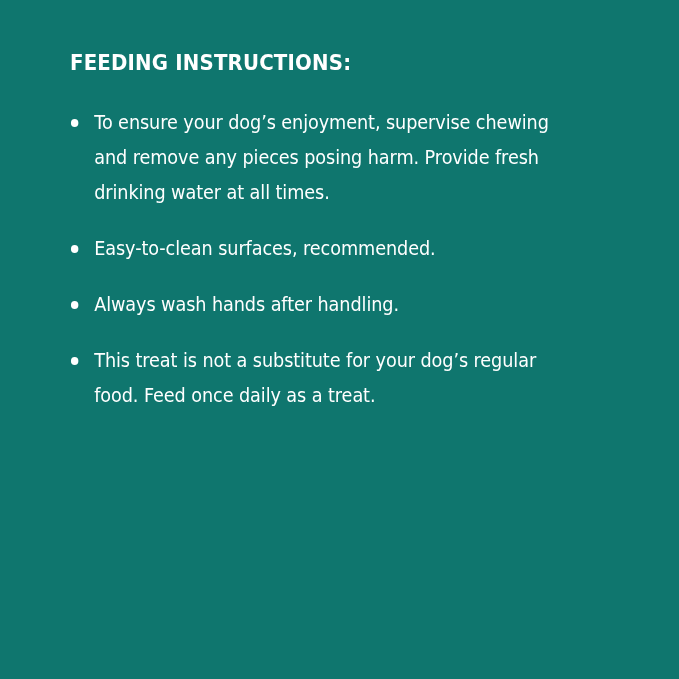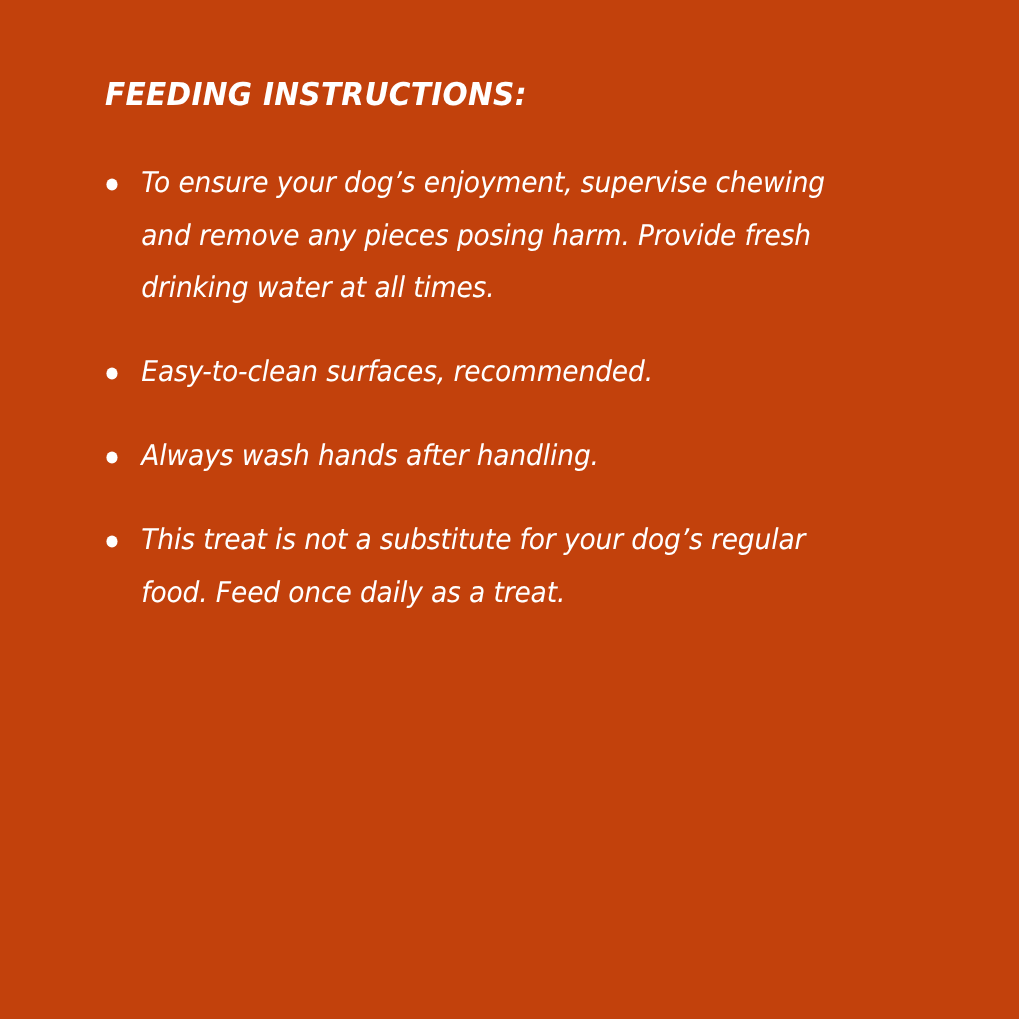--- a/index.html
+++ b/index.html
@@ -13,22 +13,21 @@
     height: 679px;
     overflow: hidden;
     font-family: "Liberation Sans", sans-serif;
   }
 
   #panel {
     position: relative;
     width: 679px;
     height: 679px;
     box-sizing: border-box;
-    background: #c2410c;
-    font-style: italic;
+    background: #0f766e;
   }
 
   #content {
     position: absolute;
     left: 70px;
     top: 50px;
     width: 545px;
   }
 
   #heading {

